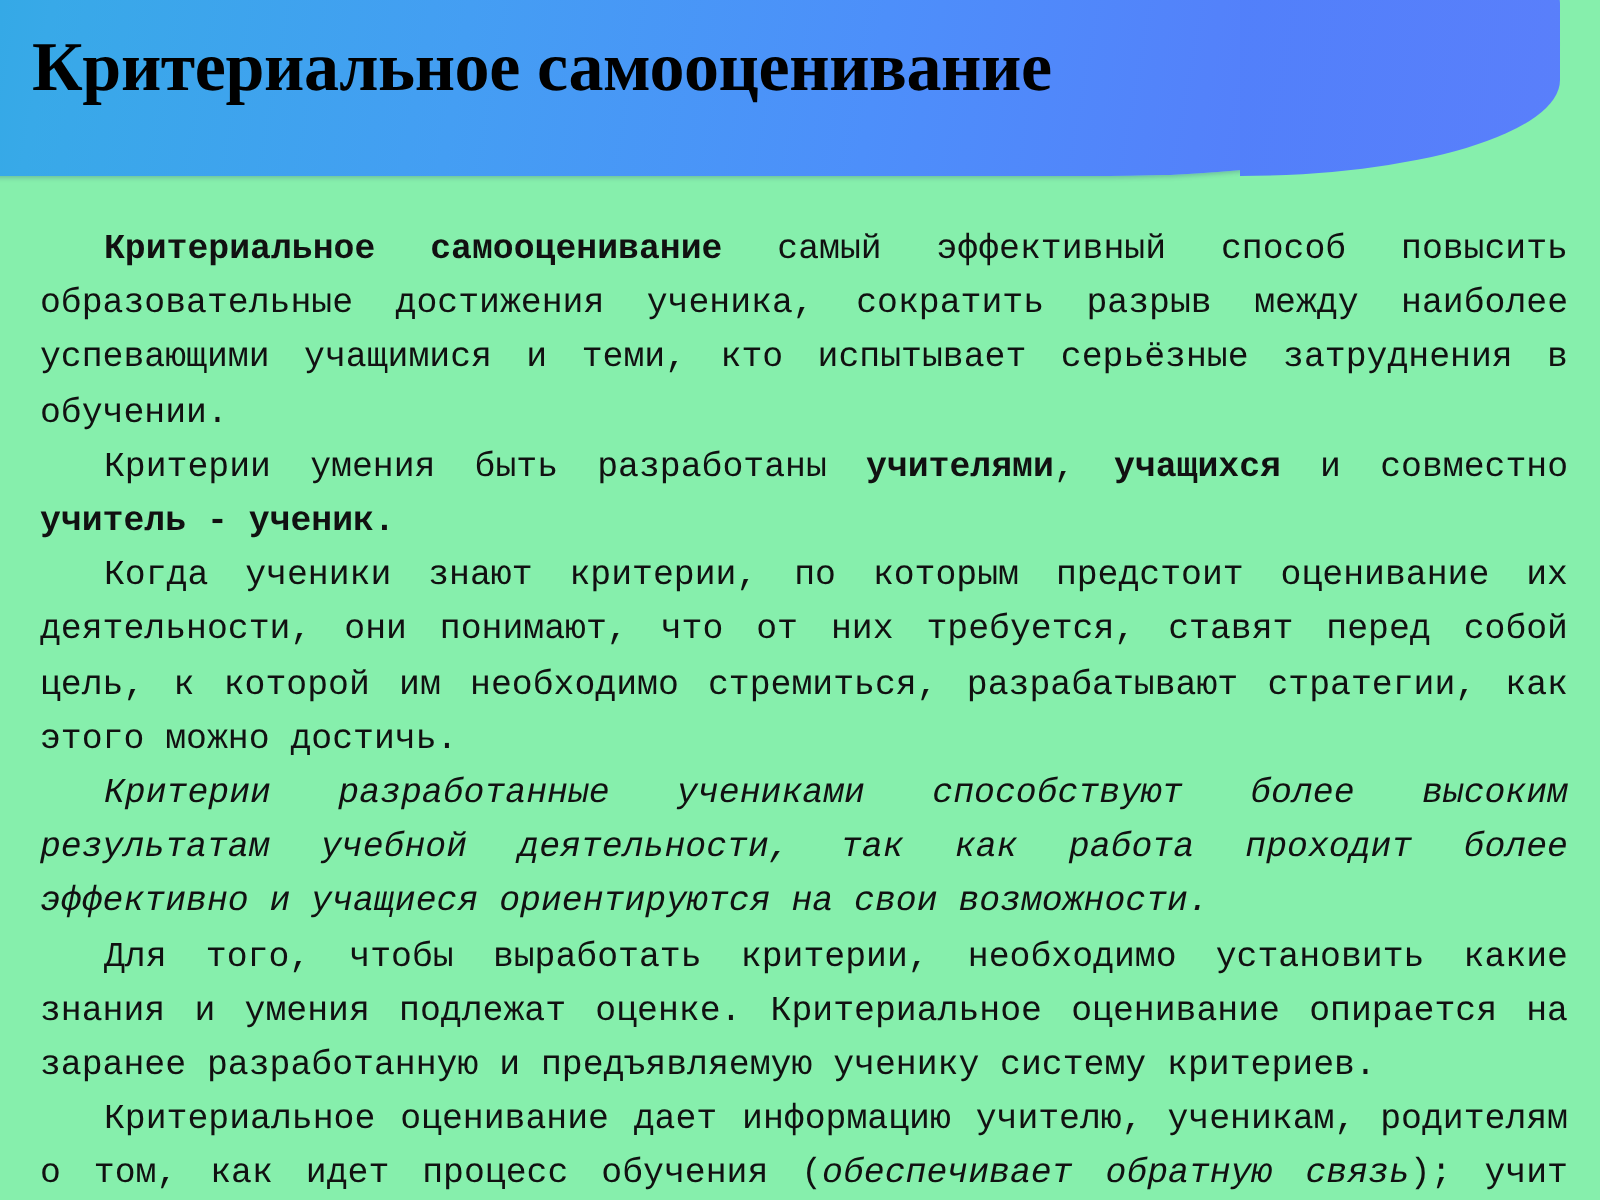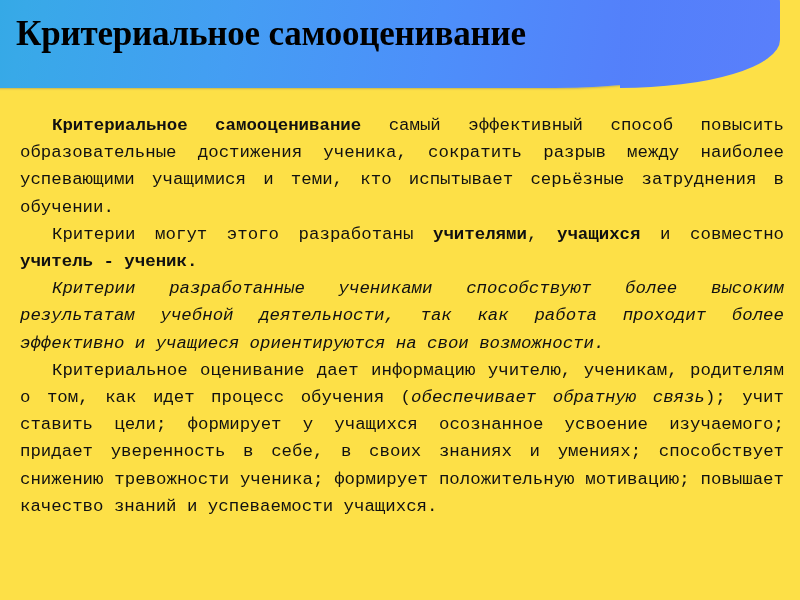--- a/index.html
+++ b/index.html
@@ -13,21 +13,21 @@
     height: 600px;
     overflow: hidden;
     font-family: "Liberation Serif", "DejaVu Serif", serif;
     color: #000000;
   }
 
   #slide {
     position: relative;
     width: 800px;
     height: 600px;
-    background: #fde047;
+    background: #86efac;
     overflow: hidden;
   }
 
   
   #title-banner {
     position: absolute;
     left: -70px;
     top: -46px;
     width: 848px;
     height: 134px;
@@ -96,18 +96,20 @@
 <body>
 
 <div id="slide">
 
   <div id="title-banner"></div>
 
   <h1 id="page-title">Критериальное самооценивание</h1>
 
   <div id="body-text">
       <p><b>Критериальное самооценивание</b><span> самый эффективный способ повысить образовательные достижения ученика, сократить разрыв между наиболее успевающими учащимися и теми, кто испытывает серьёзные затруднения в обучении.</span></p>
-      <p><span>Критерии могут этого разработаны </span><b>учителями</b><span>, </span><b>учащихся</b><span> и совместно </span><b>учитель - ученик.</b></p>
+      <p><span>Критерии умения быть разработаны </span><b>учителями</b><span>, </span><b>учащихся</b><span> и совместно </span><b>учитель - ученик.</b></p>
+      <p><span>Когда ученики знают критерии, по которым предстоит оценивание их деятельности, они понимают, что от них требуется, ставят перед собой цель, к которой им необходимо стремиться, разрабатывают стратегии, как этого можно достичь.</span></p>
       <p class="italic-para"><i>Критерии разработанные учениками способствуют более высоким результатам учебной деятельности, так как работа проходит более эффективно и учащиеся ориентируются на свои возможности.</i></p>
+      <p><span>Для того, чтобы выработать критерии, необходимо установить какие знания и умения подлежат оценке. Критериальное оценивание опирается на заранее разработанную и предъявляемую ученику систему критериев.</span></p>
       <p><span>Критериальное оценивание дает информацию учителю, ученикам, родителям о том, как идет процесс обучения (</span><i>обеспечивает обратную связь</i><span>); учит ставить цели; формирует у учащихся осознанное усвоение изучаемого; придает уверенность в себе, в своих знаниях и умениях; способствует снижению тревожности ученика; формирует положительную мотивацию; повышает качество знаний и успеваемости учащихся.</span></p>
     </div>
 
 </div>
 
 </body></html>

